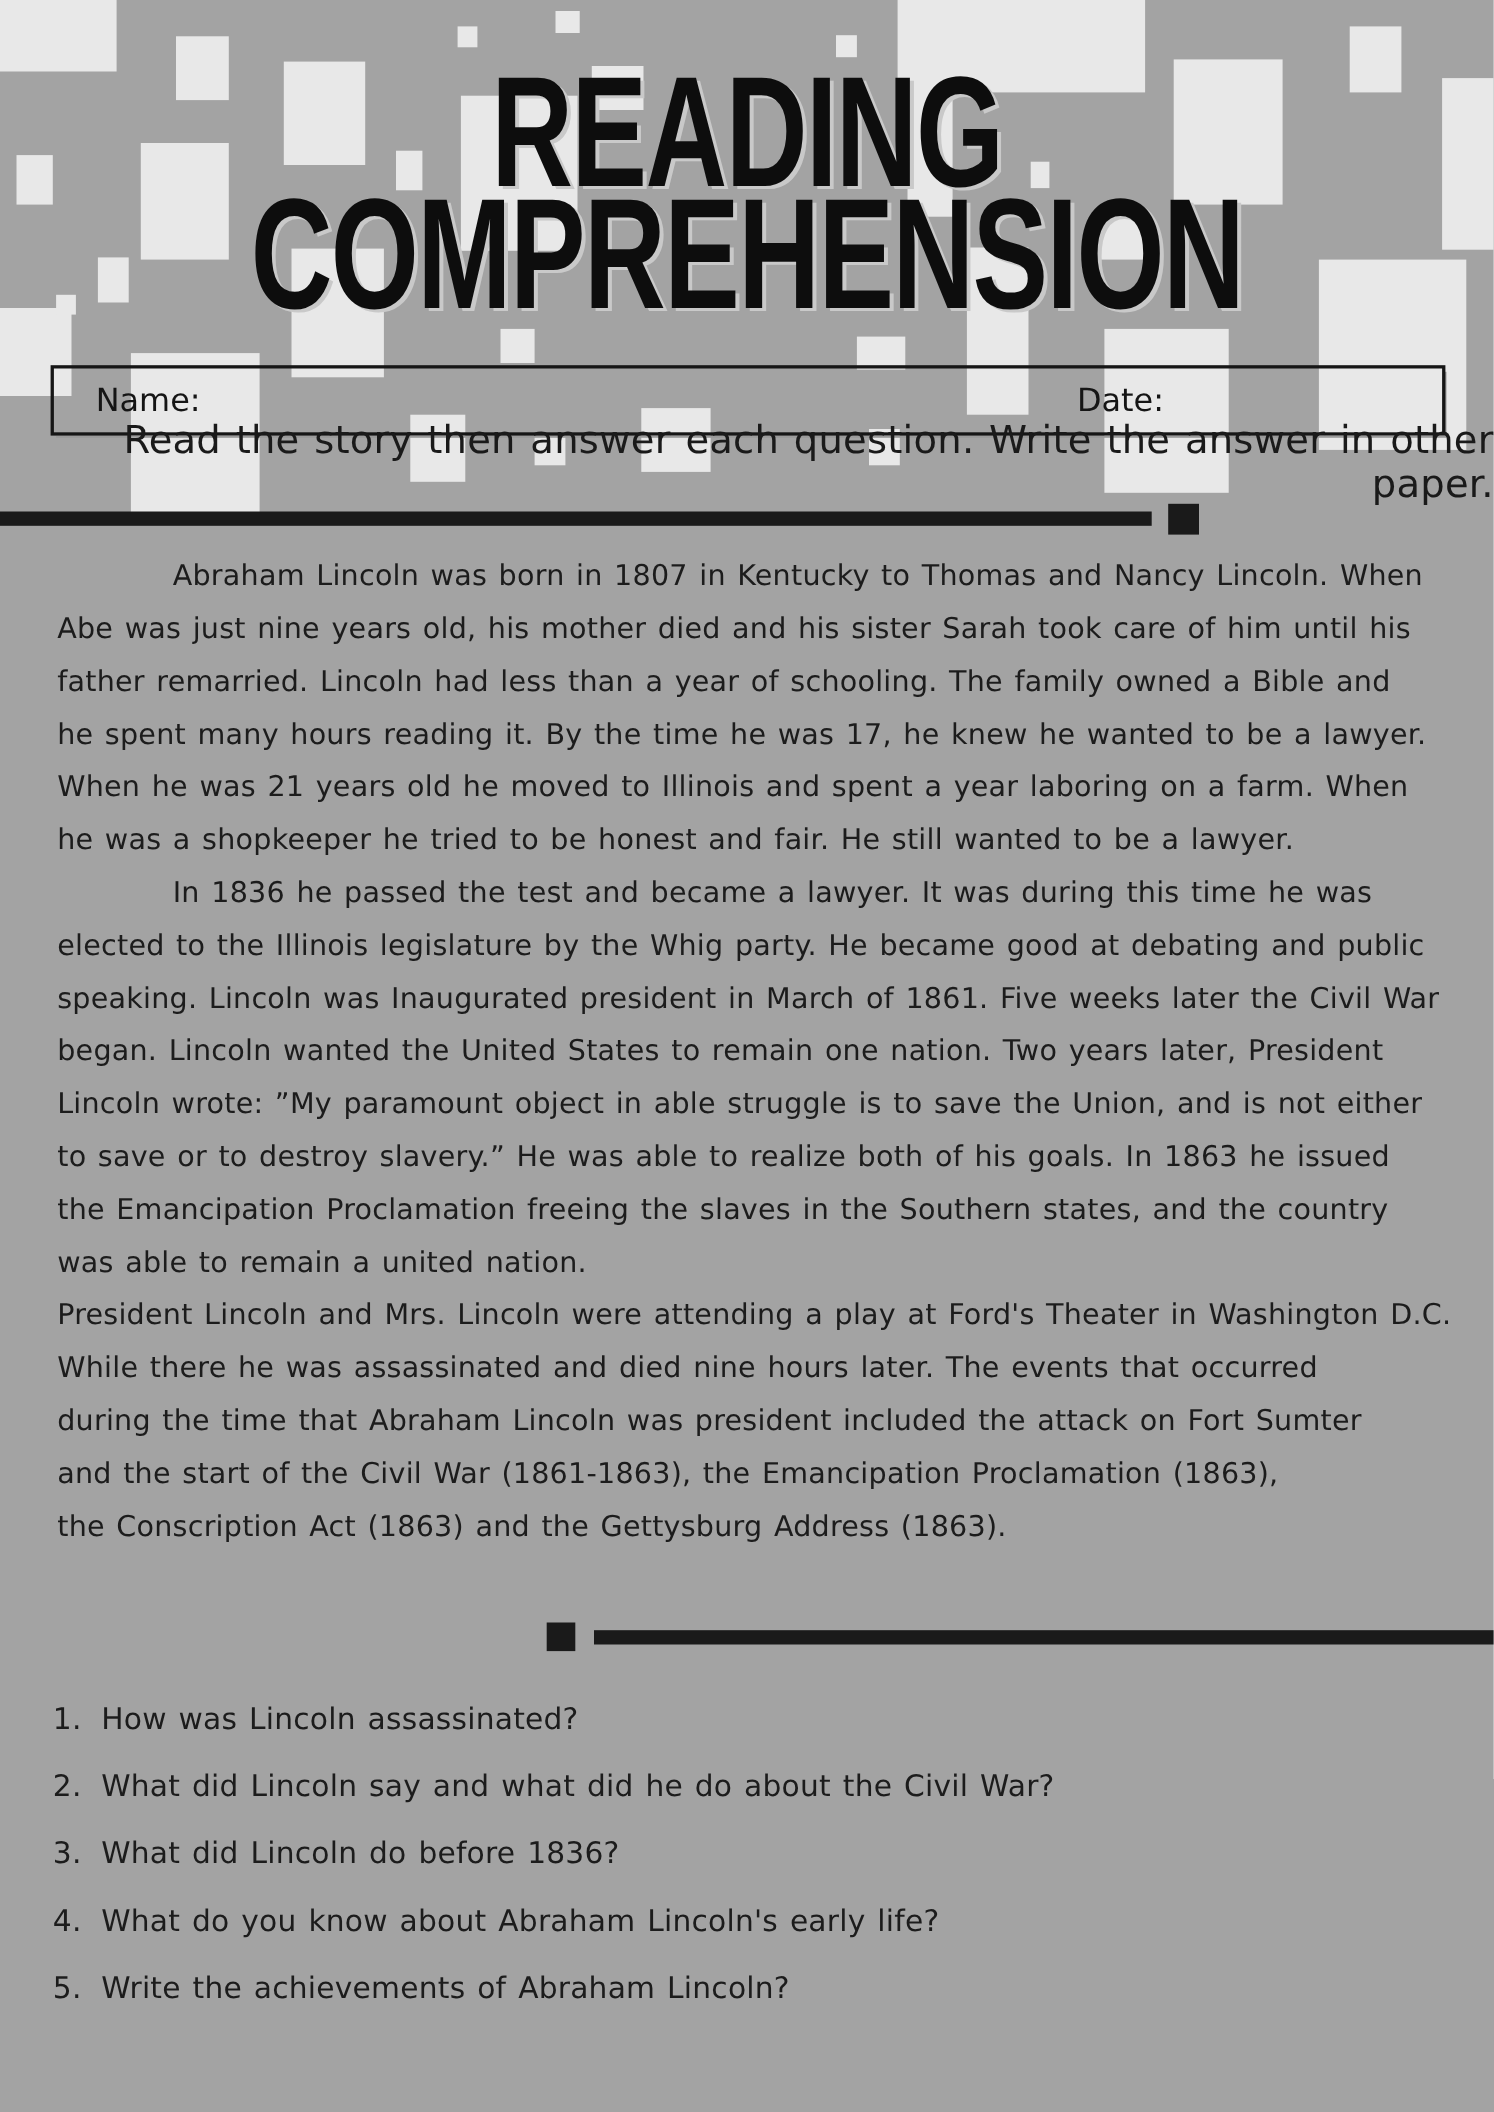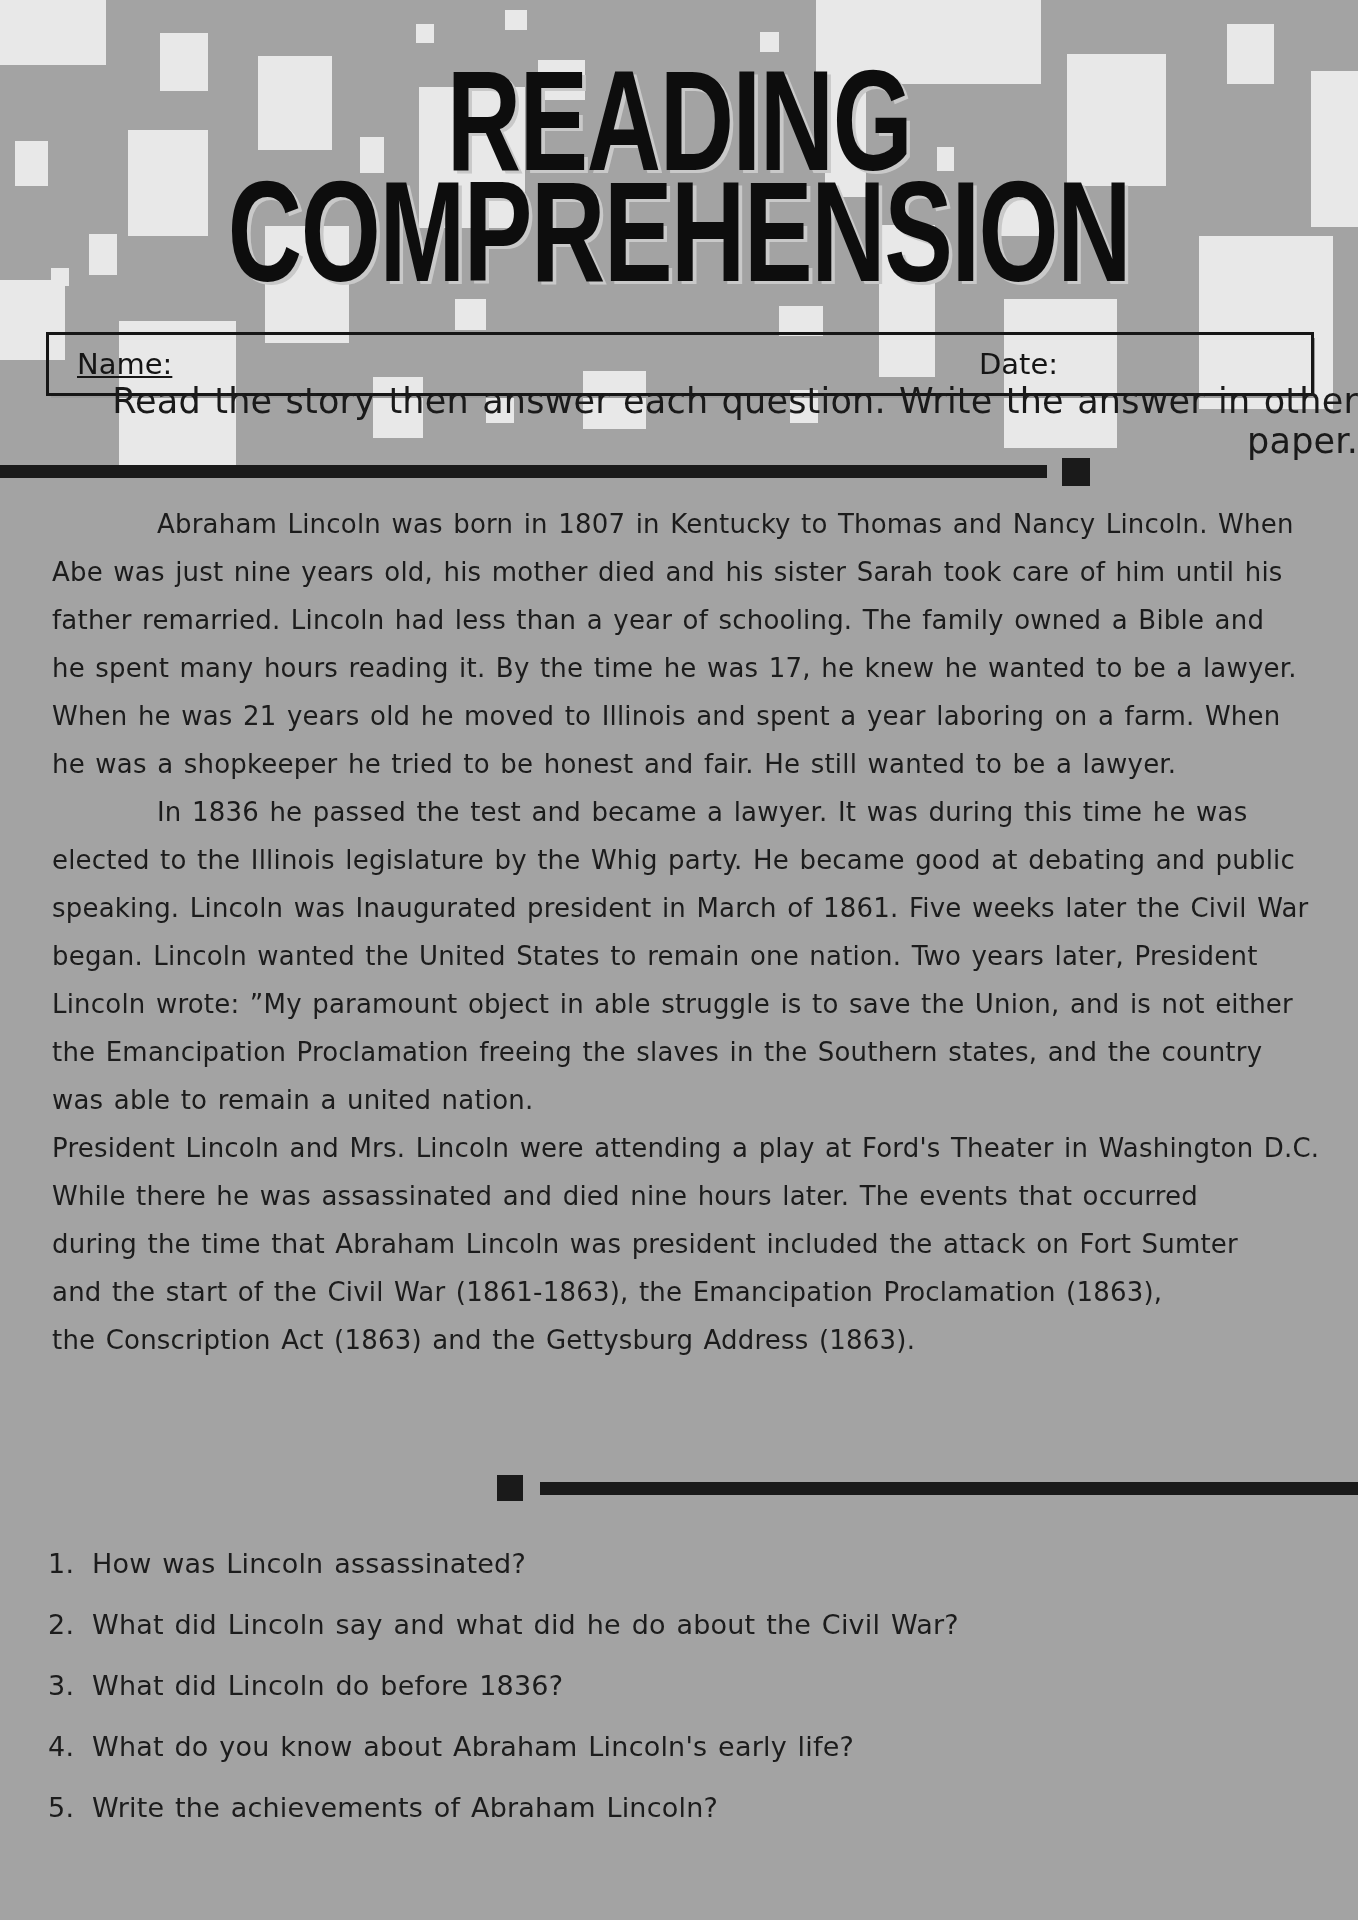--- a/index.html
+++ b/index.html
@@ -9,21 +9,21 @@
   .title{position:absolute;left:0;width:100%;text-align:center;margin:0;
          font-family:"Liberation Sans",sans-serif;font-weight:bold;color:#0d0d0d;
          font-size:143px;letter-spacing:-2px;white-space:nowrap;
          transform:translateY(-50%) scaleX(0.72);
          text-shadow:5px 3px 0 #c9c9c9;}
   .title.l1{top:121px;}
   .title.l2{top:232px;}
   .namebox{position:absolute;left:46px;top:332px;width:1262px;height:58px;
            border:3px solid #161616;box-shadow:3px 4px 0 -2px #9a9a9a;}
   .nlabel{position:absolute;top:50%;transform:translateY(-50%);font-size:29px;color:#151515;}
-  .nlabel.name{left:28px;text-decoration:underline;}
+  .nlabel.name{left:38px;}
   .nlabel.date{left:930px;}
   .fill{position:absolute;top:8px;height:42px;}
   .fill.name{left:140px;width:740px;}
   .fill.date{left:1010px;width:230px;}
   .instruction{position:absolute;left:0;top:421px;width:100%;margin:0;
                transform:translateY(-50%);text-align:right;font-size:35px;
                letter-spacing:0.2px;word-spacing:2px;color:#1a1a1a;}
   .div1-bar{position:absolute;left:0;top:465px;width:1047px;height:13px;background:#1a1a1a;}
   .div1-sq{position:absolute;left:1062px;top:458px;width:28px;height:28px;background:#1a1a1a;}
   .div2-sq{position:absolute;left:497px;top:1475px;width:26px;height:26px;background:#1a1a1a;}
@@ -98,20 +98,21 @@
     <div class="ln">Abe was just nine years old, his mother died and his sister Sarah took care of him until his</div>
     <div class="ln">father remarried. Lincoln had less than a year of schooling. The family owned a Bible and</div>
     <div class="ln">he spent many hours reading it. By the time he was 17, he knew he wanted to be a lawyer.</div>
     <div class="ln">When he was 21 years old he moved to Illinois and spent a year laboring on a farm. When</div>
     <div class="ln">he was a shopkeeper he tried to be honest and fair. He still wanted to be a lawyer.</div>
     <div class="ln indent">In 1836 he passed the test and became a lawyer. It was during this time he was</div>
     <div class="ln">elected to the Illinois legislature by the Whig party. He became good at debating and public</div>
     <div class="ln">speaking. Lincoln was Inaugurated president in March of 1861. Five weeks later the Civil War</div>
     <div class="ln">began. Lincoln wanted the United States to remain one nation. Two years later, President</div>
     <div class="ln">Lincoln wrote: ”My paramount object in able struggle is to save the Union, and is not either</div>
+    <div class="ln">to save or to destroy slavery.” He was able to realize both of his goals. In 1863 he issued</div>
     <div class="ln">the Emancipation Proclamation freeing the slaves in the Southern states, and the country</div>
     <div class="ln">was able to remain a united nation.</div>
     <div class="ln">President Lincoln and Mrs. Lincoln were attending a play at Ford's Theater in Washington D.C.</div>
     <div class="ln">While there he was assassinated and died nine hours later. The events that occurred</div>
     <div class="ln">during the time that Abraham Lincoln was president included the attack on Fort Sumter</div>
     <div class="ln">and the start of the Civil War (1861-1863), the Emancipation Proclamation (1863),</div>
     <div class="ln">the Conscription Act (1863) and the Gettysburg Address (1863).</div>
   </div>
 
   <span class="div2-sq"></span>

